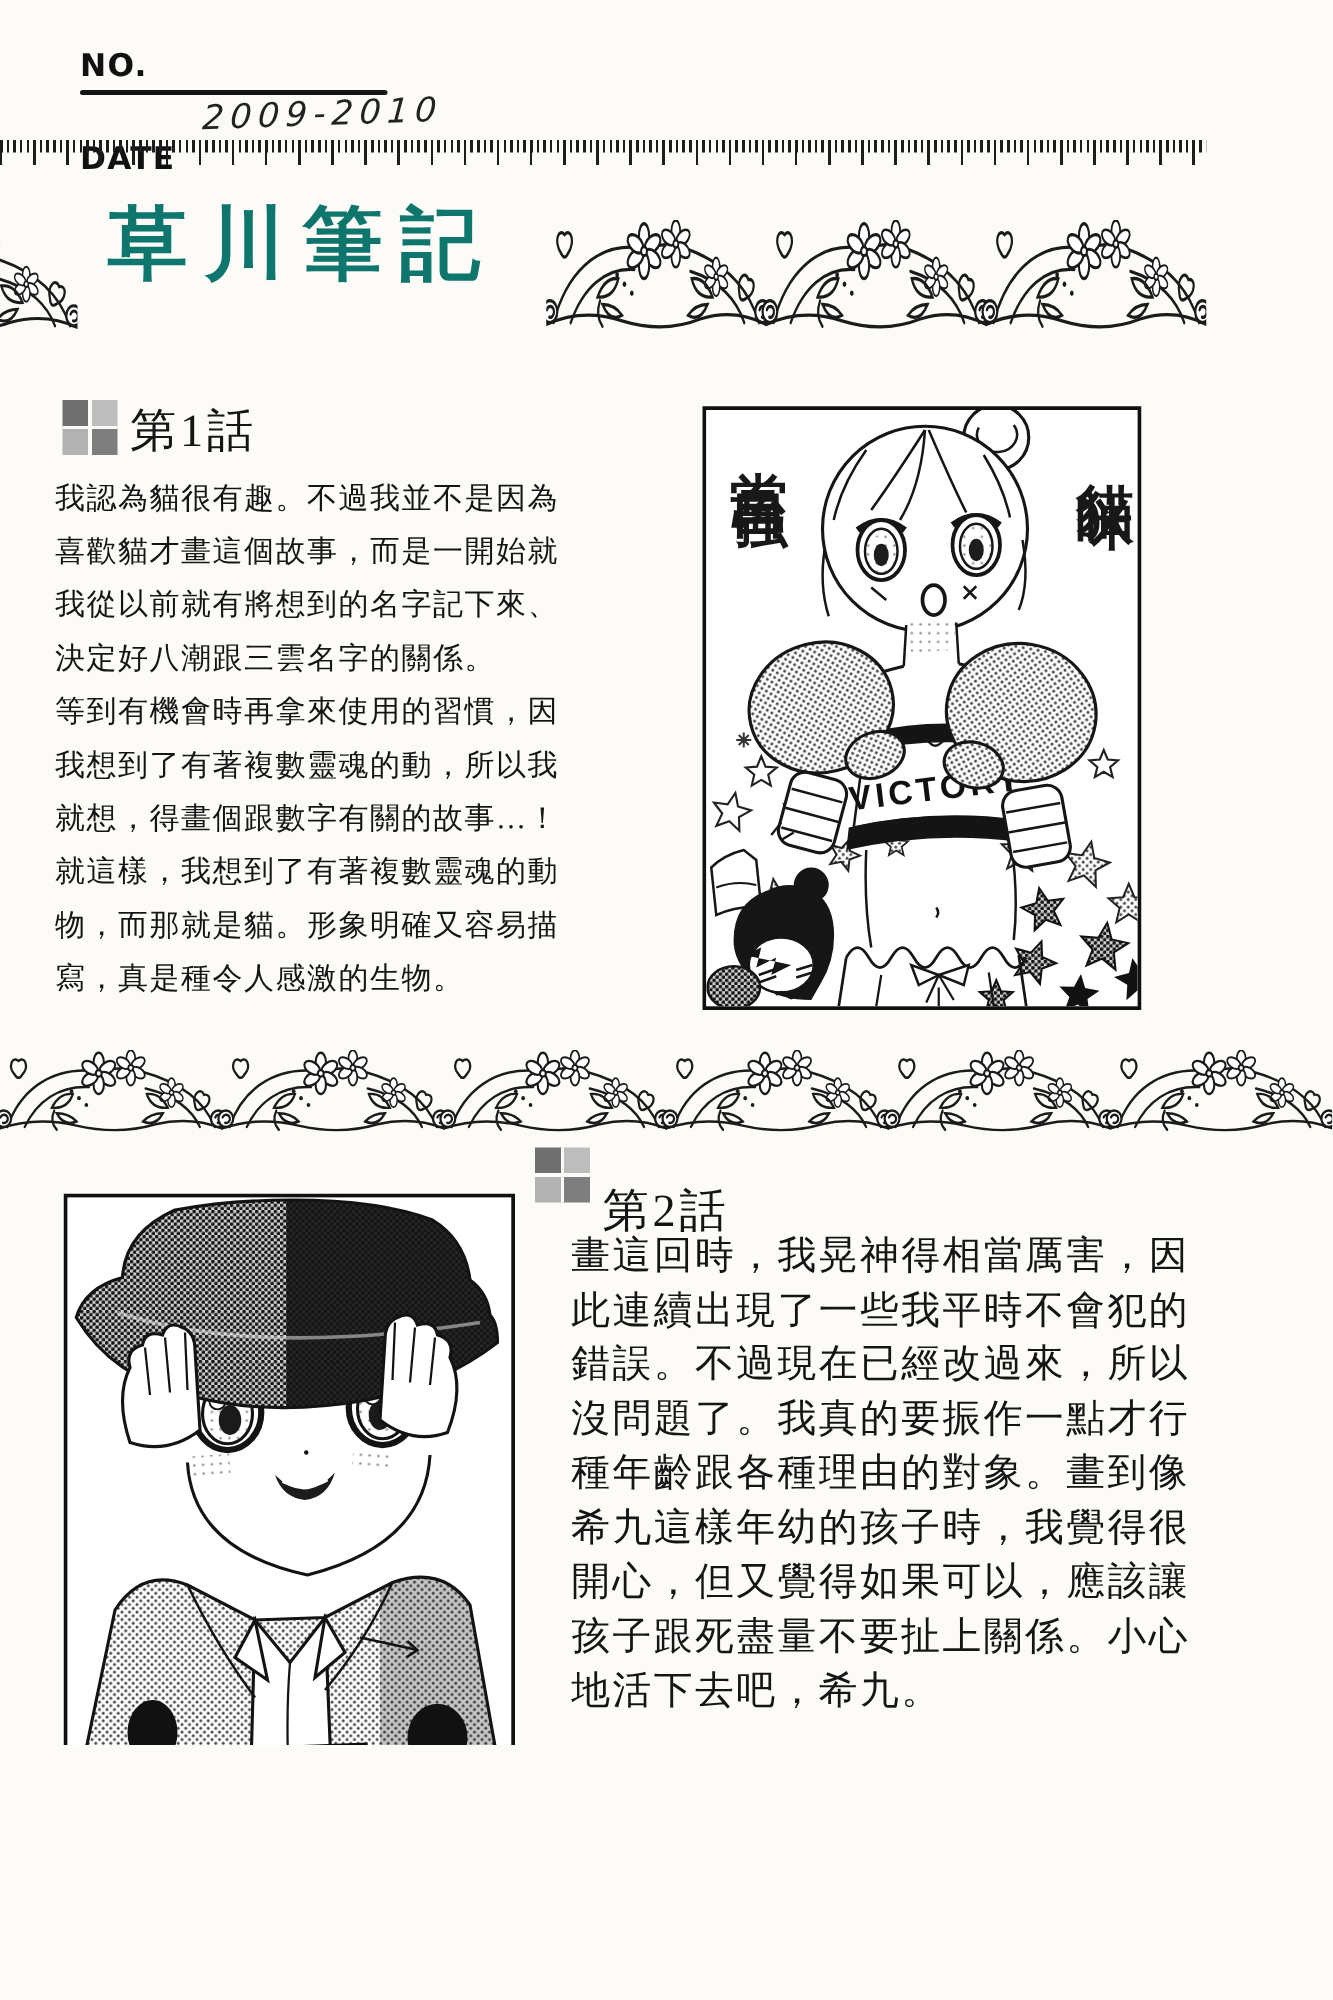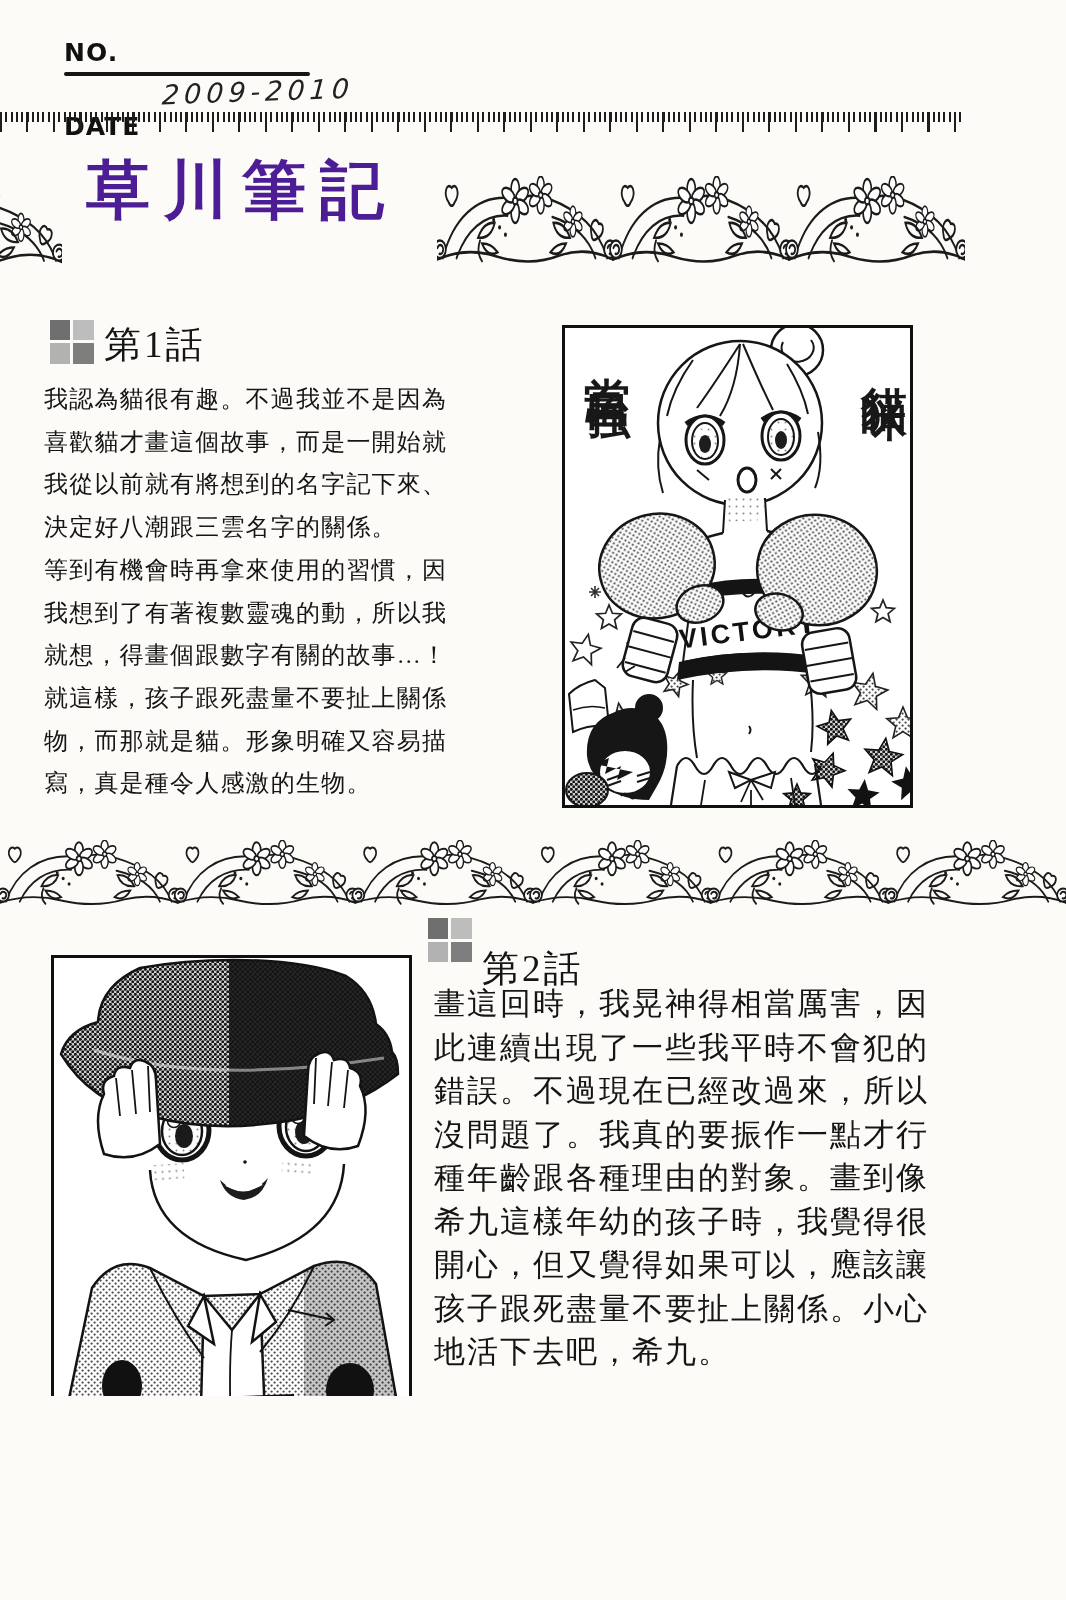--- a/index.html
+++ b/index.html
@@ -20,34 +20,34 @@
       repeating-linear-gradient(90deg,#1d1d1d 0 2px,transparent 2px 5.3px);
       background-size:100% 20px,100% 10px;
       background-position:top left,top left;background-repeat:no-repeat;}
   .ruler-b{background-image:
       repeating-linear-gradient(90deg,#1d1d1d 0 2px,transparent 2px 24px),
       repeating-linear-gradient(90deg,#1d1d1d 0 2px,transparent 2px 4.8px);
       background-size:100% 18px,100% 9px;
       background-position:bottom left,bottom left;background-repeat:no-repeat;}
 
   
-  .title{font-family:Liberation Mono, monospace;font-weight:900;
-         font-size:64px;letter-spacing:14px;color:#4c1d95;line-height:1.1;}
+  .title{font-family:Liberation Sans, sans-serif;font-weight:900;
+         font-size:64px;letter-spacing:14px;color:#0f766e;line-height:1.1;}
 
   
   .checker{width:44px;height:44px;
     background:
       linear-gradient(90deg,transparent calc(50% - 1.5px),#fcfbf7 calc(50% - 1.5px) calc(50% + 1.5px),transparent calc(50% + 1.5px)),
       linear-gradient(0deg,transparent calc(50% - 1.5px),#fcfbf7 calc(50% - 1.5px) calc(50% + 1.5px),transparent calc(50% + 1.5px)),
       conic-gradient(#bdbdbd 0% 25%,#7e7e7e 25% 50%,#b2b2b2 50% 75%,#6f6f6f 75% 100%);}
   .sec-h{font-size:37px;letter-spacing:3px;font-weight:500;}
 
   
   .para1{font-size:24px;line-height:42.7px;letter-spacing:1.2px;white-space:nowrap;}
-  .para2{font-size:31px;line-height:43.5px;letter-spacing:2px;white-space:nowrap;}
+  .para2{font-size:31px;line-height:43.5px;letter-spacing:2px;white-space:nowrap;margin-left:23px;}
 
   
   .panel{border:3px solid #101010;background:#fff;}
 
   .vcap{writing-mode:vertical-rl;text-orientation:upright;line-height:1;
         font-family:"DejaVu Sans","Liberation Sans",sans-serif;font-weight:800;
         font-size:46px;letter-spacing:8px;color:#181818;}
 </style>
 </head>
 <body>
@@ -142,21 +142,21 @@
   <div class="abs sec-h" style="left:104px;top:320px;">第1話</div>
 
   <div class="abs" style="left:44px;top:378px;">
     <div class="para1">我認為貓很有趣。不過我並不是因為</div>
     <div class="para1">喜歡貓才畫這個故事，而是一開始就</div>
     <div class="para1">我從以前就有將想到的名字記下來、</div>
     <div class="para1">決定好八潮跟三雲名字的關係。</div>
     <div class="para1">等到有機會時再拿來使用的習慣，因</div>
     <div class="para1">我想到了有著複數靈魂的動，所以我</div>
     <div class="para1">就想，得畫個跟數字有關的故事…！</div>
-    <div class="para1">就這樣，孩子跟死盡量不要扯上關係</div>
+    <div class="para1">就這樣，我想到了有著複數靈魂的動</div>
     <div class="para1">物，而那就是貓。形象明確又容易描</div>
     <div class="para1">寫，真是種令人感激的生物。</div>
   </div>
 
   <div class="abs panel" style="left:562px;top:325px;width:345px;height:477px;">
     <svg width="345" height="477" viewBox="0 0 345 477">
       <rect width="345" height="477" fill="#fff"></rect>
 
       <use href="#spark" xlink:href="#spark" transform="translate(30,264)"></use>
       <use href="#spark" xlink:href="#spark" transform="translate(298,260)"></use>

